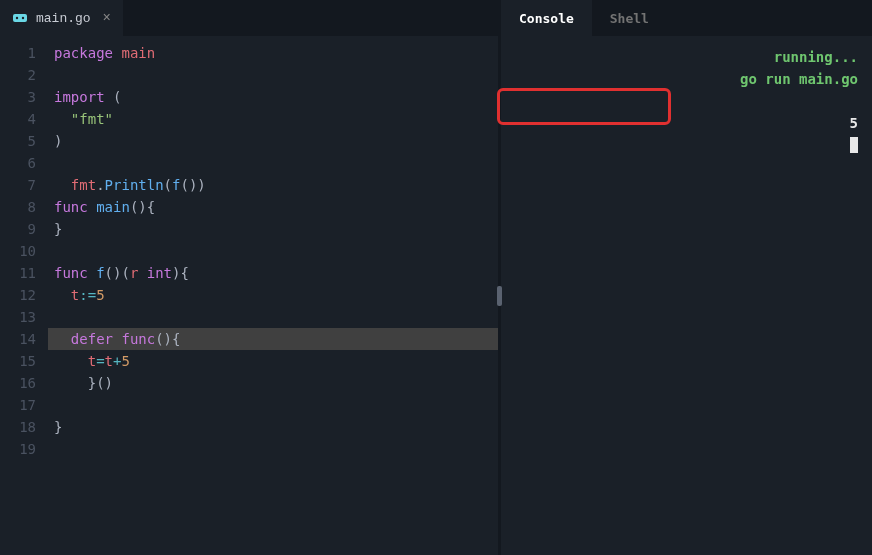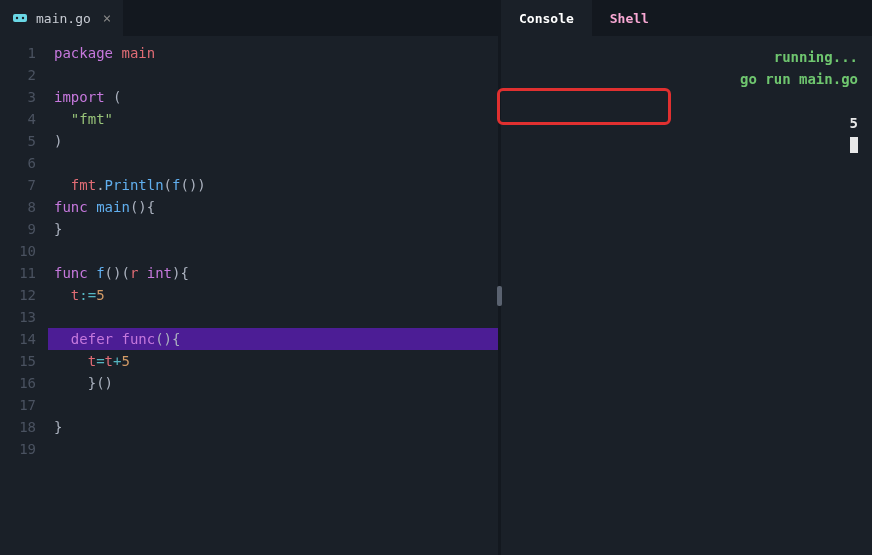--- a/index.html
+++ b/index.html
@@ -16,20 +16,21 @@
       width: 498px;
       background: #1a2028;
       display: flex;
       flex-direction: column;
     }
     .tab-bar {
       display: flex;
       background: #13181f;
       height: 36px;
       align-items: center;
+      font-family: Liberation Mono, monospace;
     }
     .tab {
       display: flex;
       align-items: center;
       gap: 8px;
       padding: 0 12px;
       height: 100%;
       background: #1a2028;
       color: #c8ccd4;
       font-size: 13px;
@@ -68,21 +69,21 @@
       flex: 1;
       font-size: 14px;
     }
     .code-line {
       height: 22px;
       line-height: 22px;
       padding-left: 6px;
       white-space: pre;
     }
     .code-line.highlighted {
-      background: #4c1d95;
+      background: #404040;
     }
     .kw { color: #c678dd; }
     .name { color: #e06c75; }
     .lit { color: #d19a66; }
     .str { color: #98c379; }
     .fn { color: #61afef; }
     .punct { color: #abb2bf; }
     .op { color: #56b6c2; }
 
     .divider {
@@ -110,21 +111,21 @@
       display: flex;
       height: 36px;
       background: #13181f;
     }
     .output-tab {
       padding: 0 18px;
       display: flex;
       align-items: center;
       font-size: 13px;
       cursor: pointer;
-      color: #f9a8d4;
+      color: #737373;
     }
     .output-tab.active {
       background: #1a2028;
       color: #fff;
     }
     .console {
       flex: 1;
       padding: 10px 14px;
       font-size: 14px;
       line-height: 22px;

